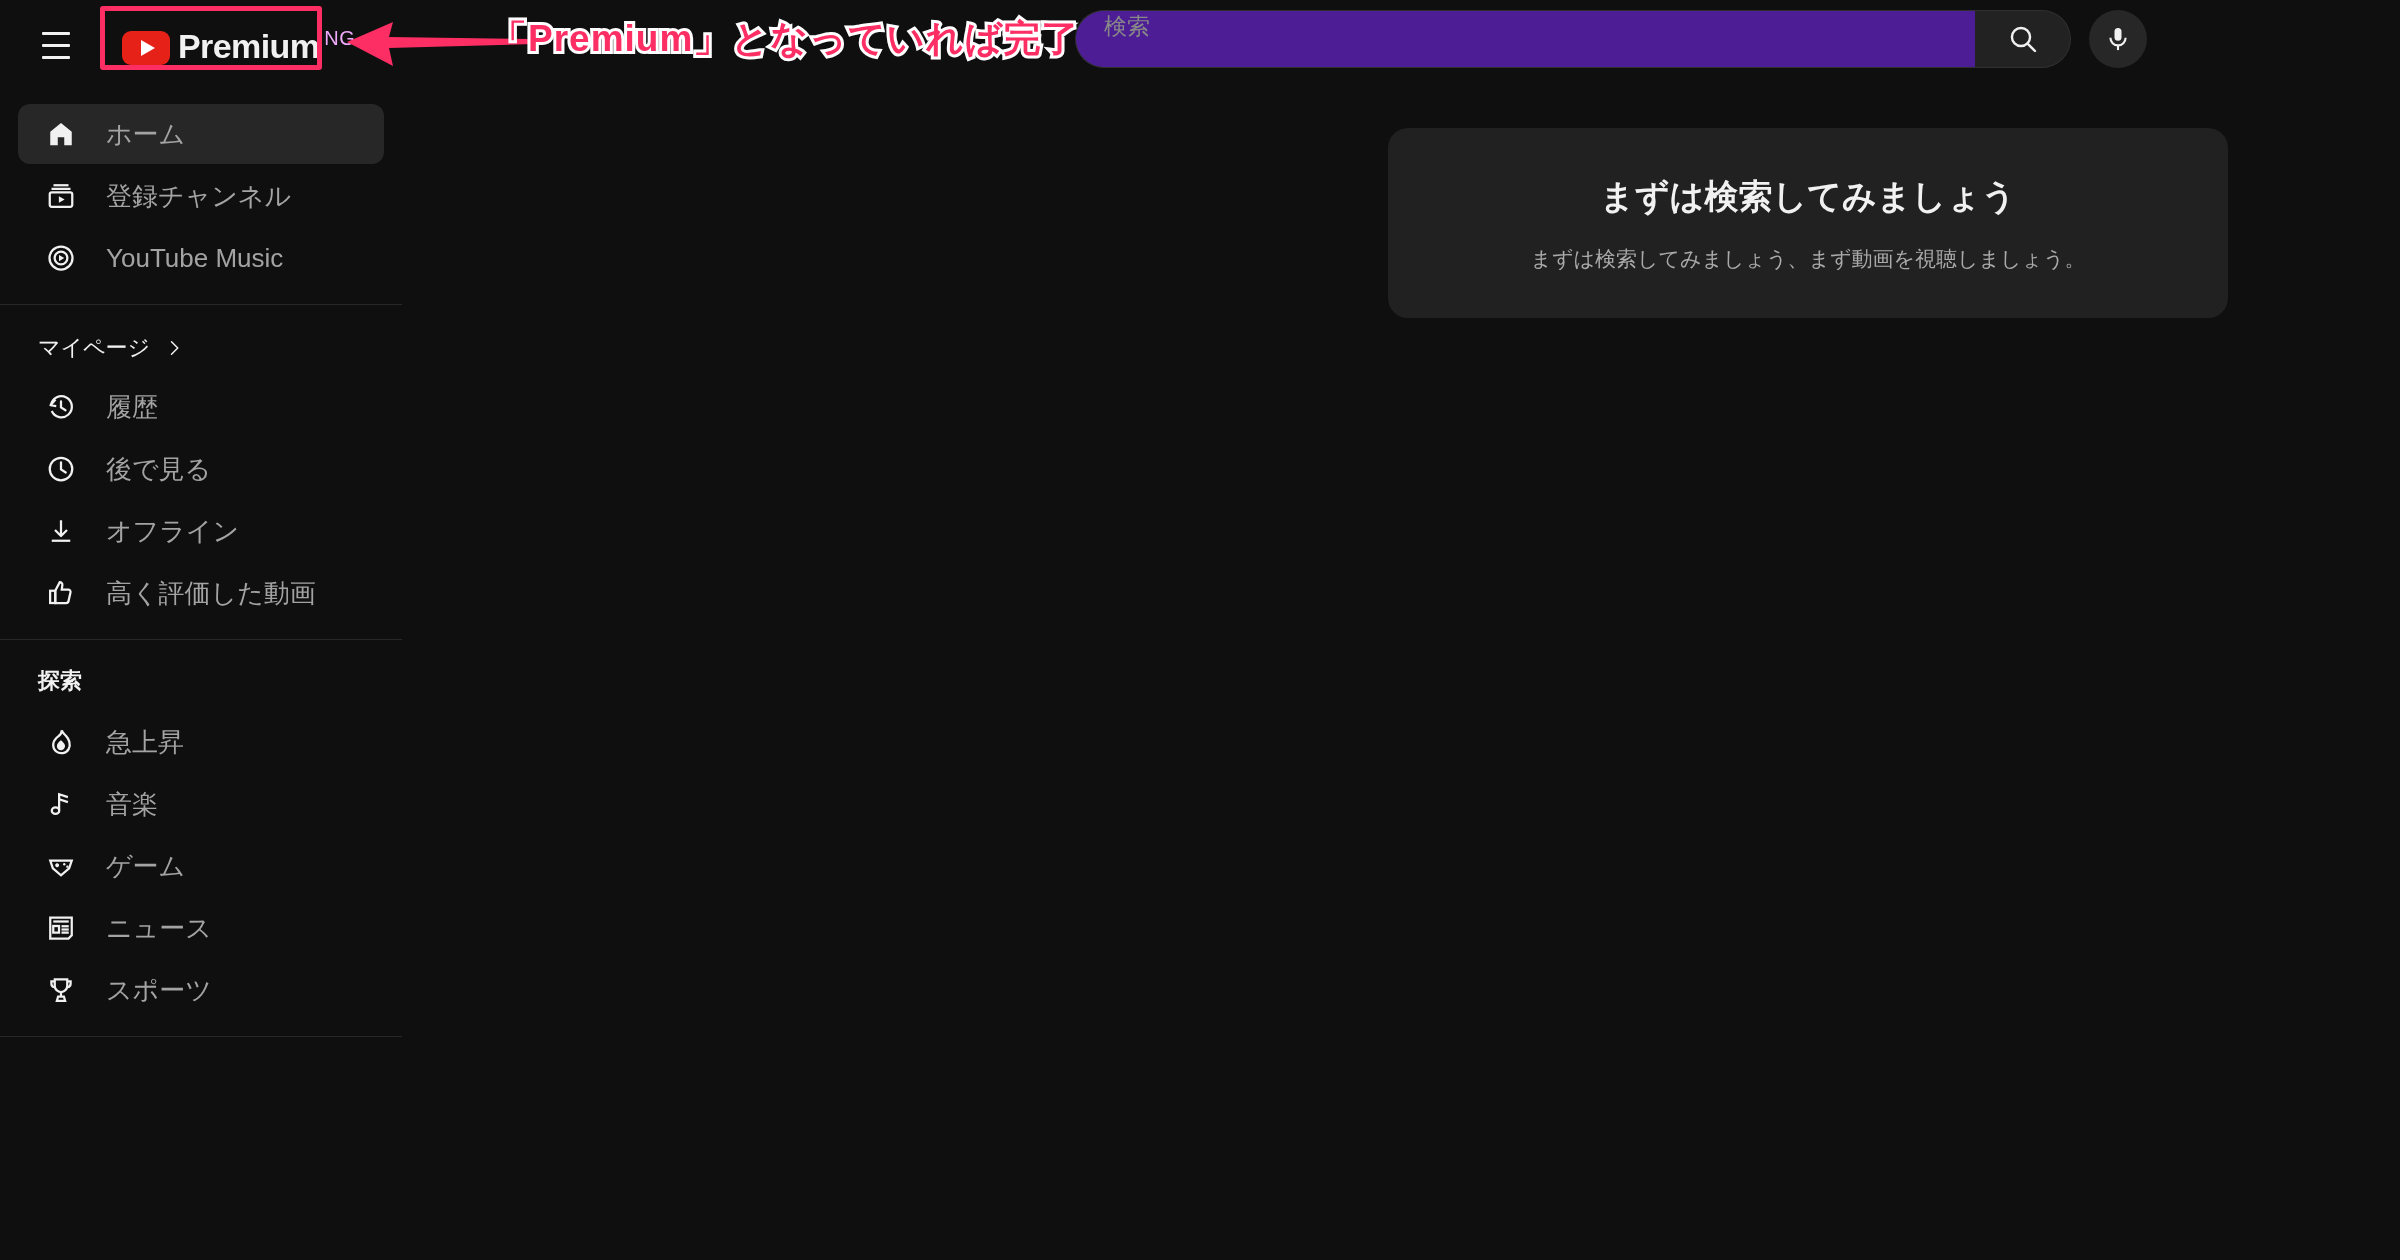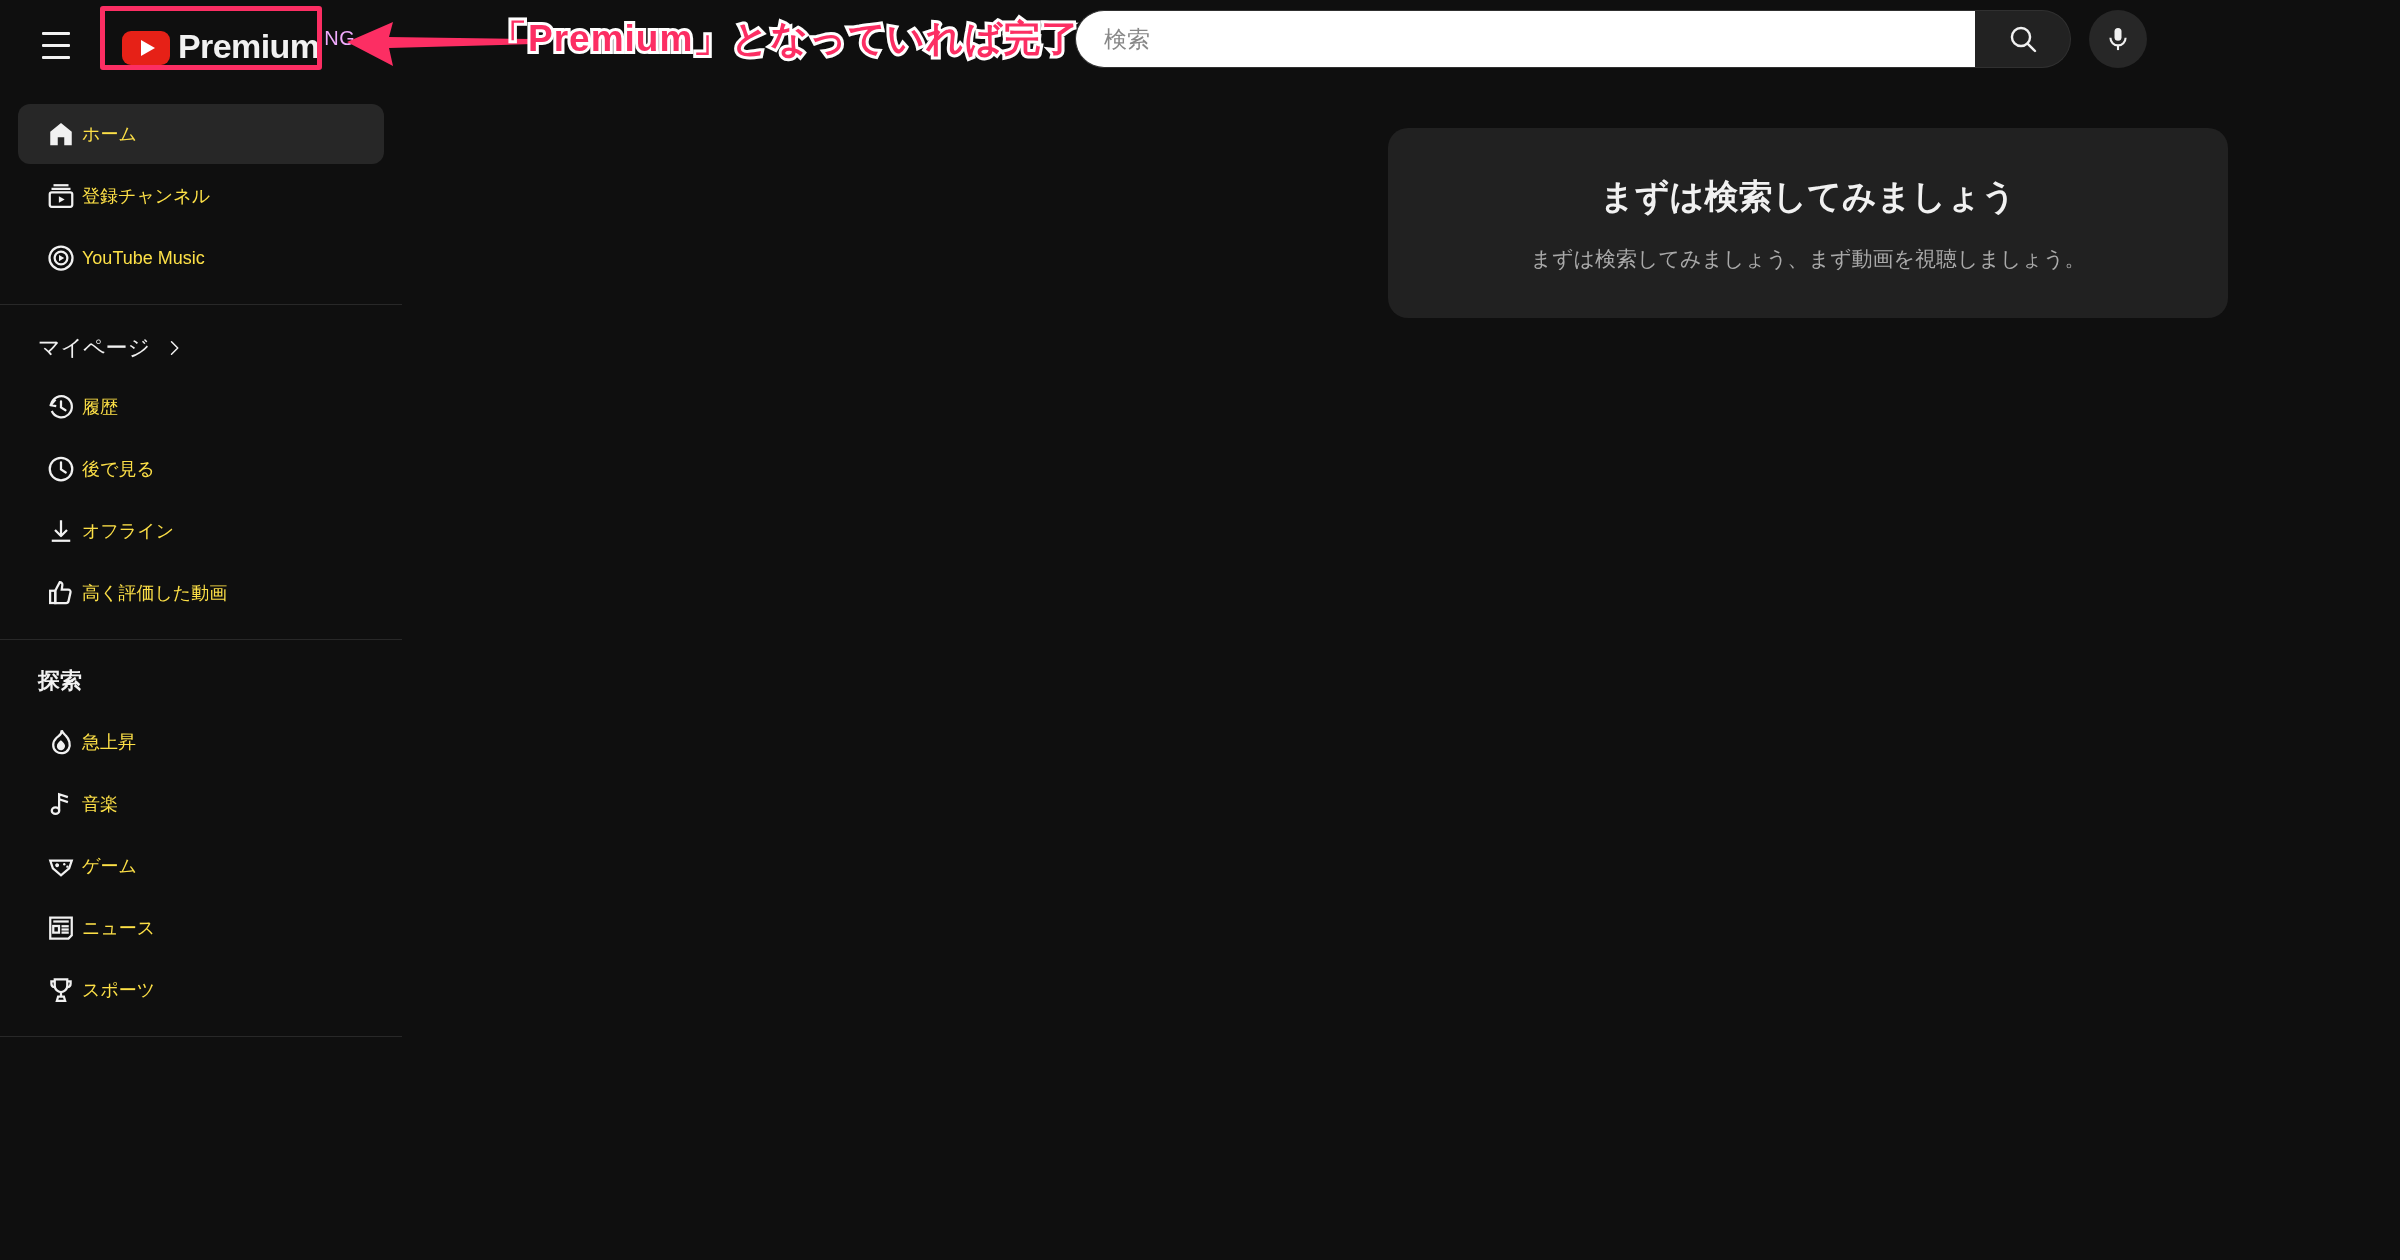--- a/index.html
+++ b/index.html
@@ -57,23 +57,23 @@
     white-space: nowrap; letter-spacing: 1px; pointer-events: none;
   }
 
   
   .search-zone {
     position: absolute; left: 1075px; top: 10px;
     display: flex; align-items: center; gap: 18px;
   }
   .search-box { display: flex; align-items: center; }
   .search-input-shell {
-    width: 900px; height: 58px; background: #ffffff;
+    width: 900px; height: 58px; background: #4c1d95;
     border: 1px solid #303030; border-right: none;
-    border-radius: 40px 0 0 40px; display: flex; align-items: center;
+    border-radius: 40px 0 0 40px; display: flex; 
     padding-left: 28px;
     font-family: Liberation Serif, serif;
   }
   .search-input-shell span { color: #888888; font-size: 23px; }
   .search-btn {
     width: 96px; height: 58px; background: #222222;
     border: 1px solid #303030; border-left: none;
     border-radius: 0 40px 40px 0; display: flex;
     align-items: center; justify-content: center; cursor: pointer;
   }
@@ -89,21 +89,21 @@
   }
   .nav-item {
     display: flex; align-items: center; height: 60px; margin: 0 18px 2px 18px;
     padding-left: 22px; border-radius: 12px; cursor: pointer;
   }
   .nav-item.active { background: #272727; }
   .nav-ico {
     width: 42px; min-width: 42px; display: flex; align-items: center; justify-content: center;
   }
   .nav-label {
-    color: #fde047; font-size: 18px; white-space: nowrap;
+    color: #a3a3a3; font-size: 26px; margin-left: 24px; white-space: nowrap;
     font-family: "Liberation Sans", "DejaVu Sans", sans-serif;
   }
   .divider { height: 1px; background: #282828; margin: 16px 0 16px 0; width: 402px; }
   .section-head {
     display: flex; align-items: center; color: #f1f1f1; font-size: 22px;
     font-weight: 400; padding: 12px 0 14px 38px; cursor: pointer;
   }
   .section-head .chev { margin-left: 14px; display: flex; align-items: center; }
   .section-plain {
     color: #f1f1f1; font-size: 22px; padding: 10px 0 16px 38px; font-weight: 700;

